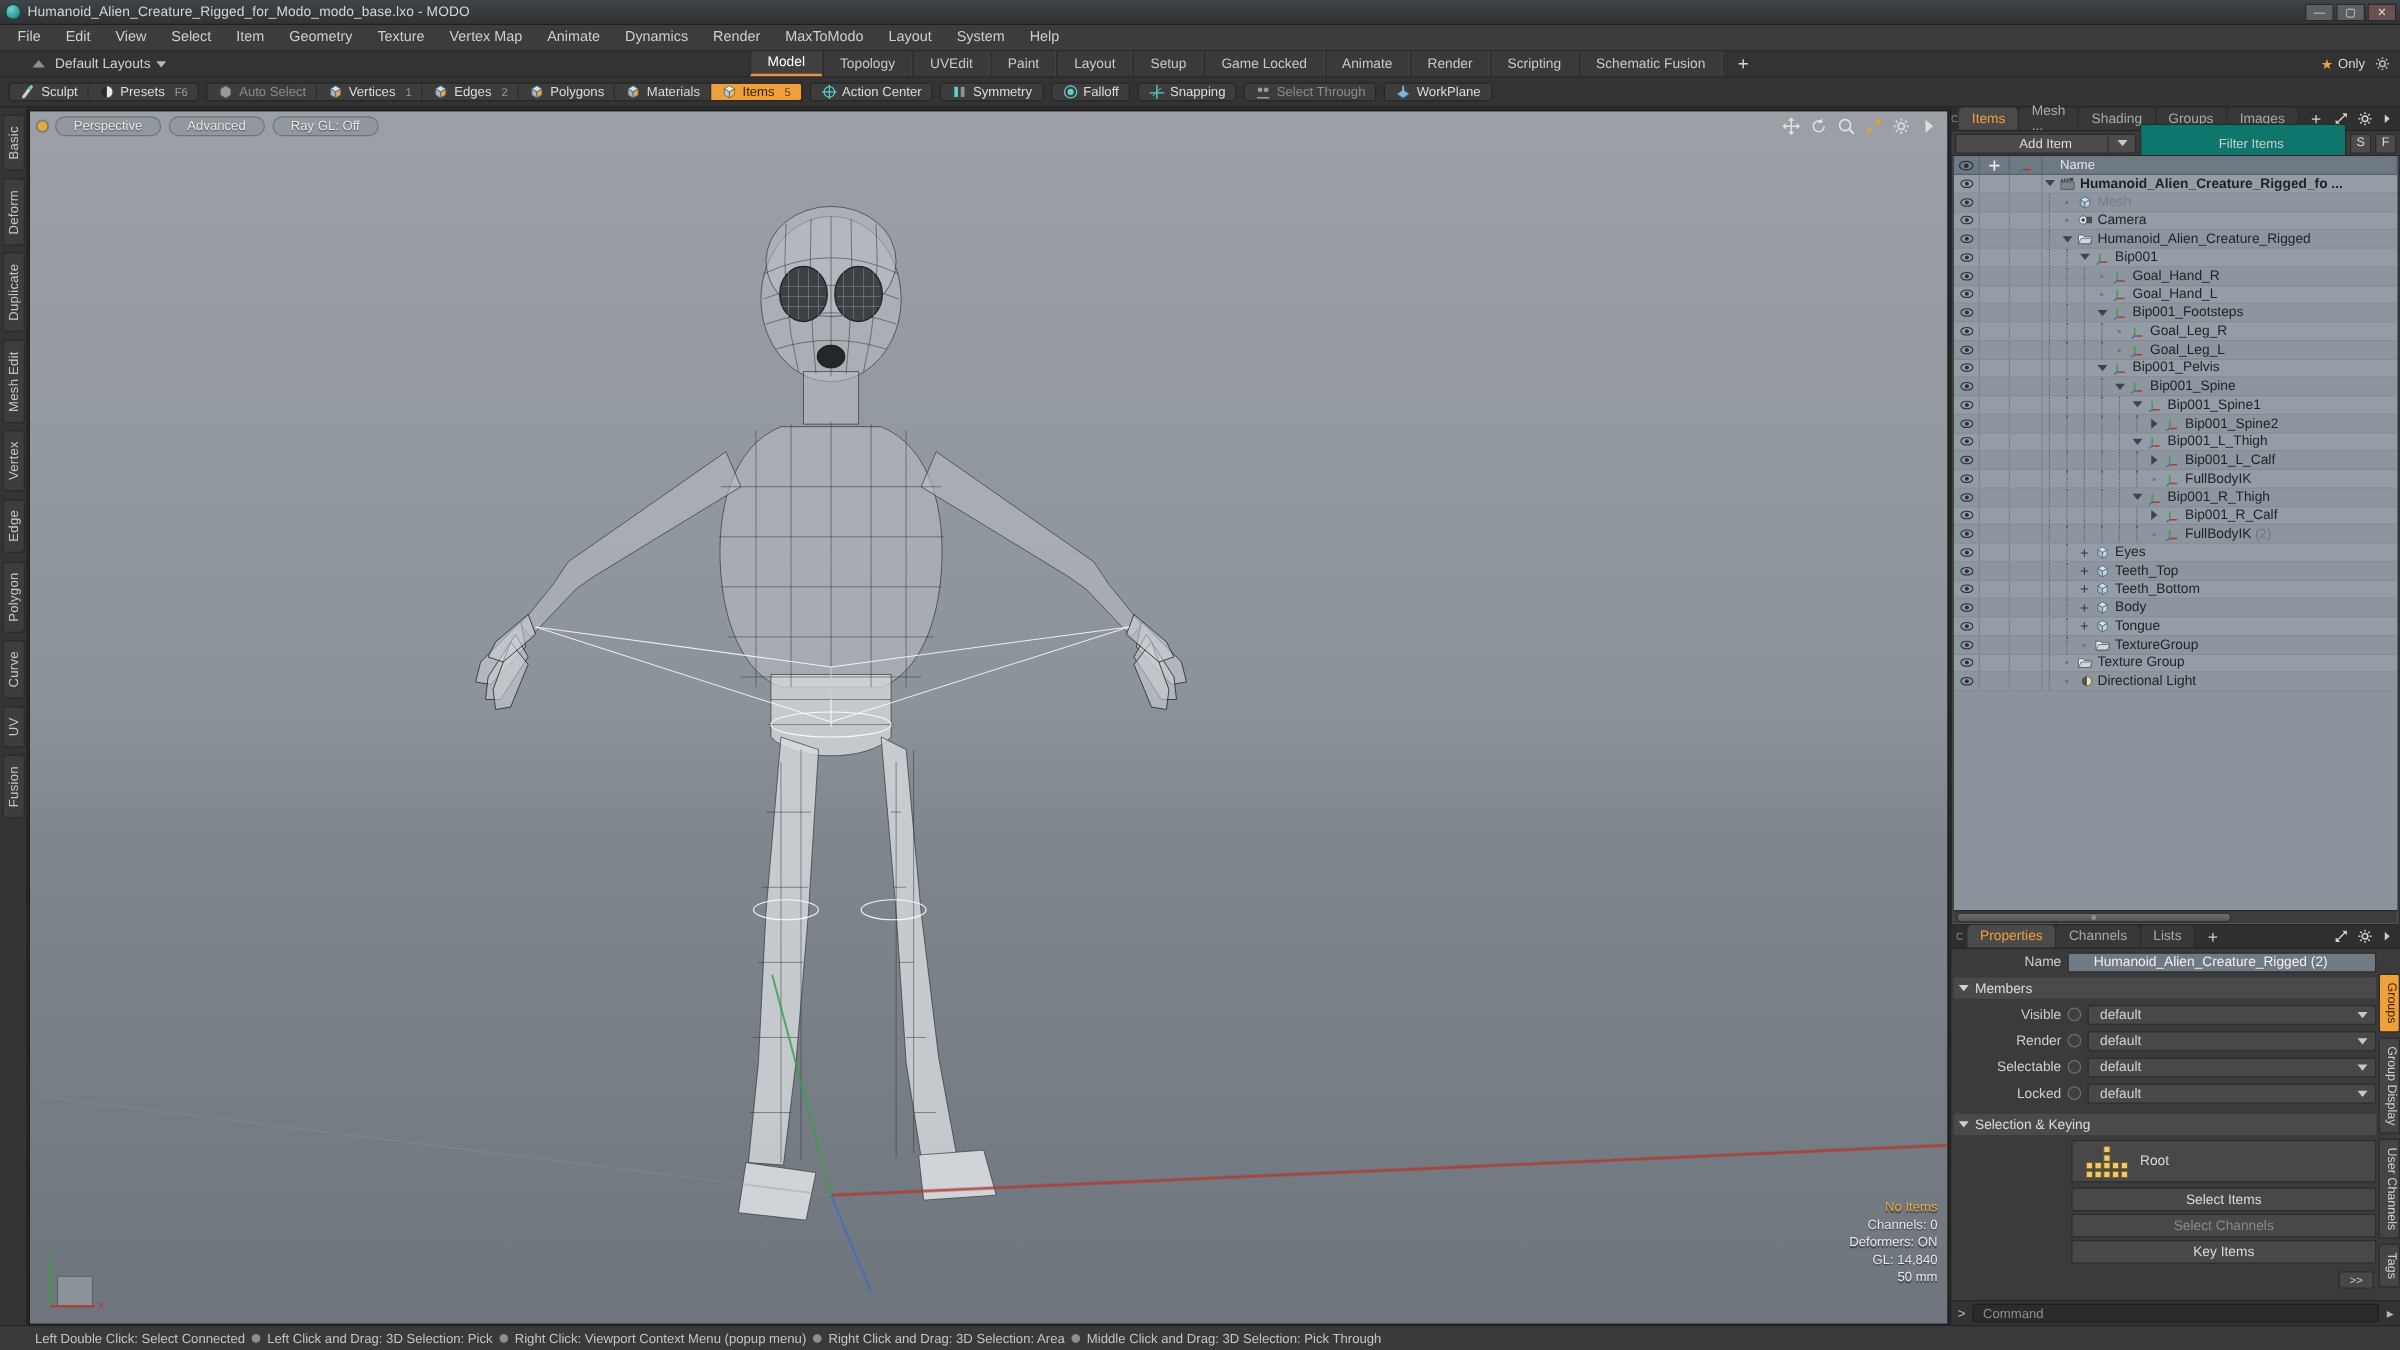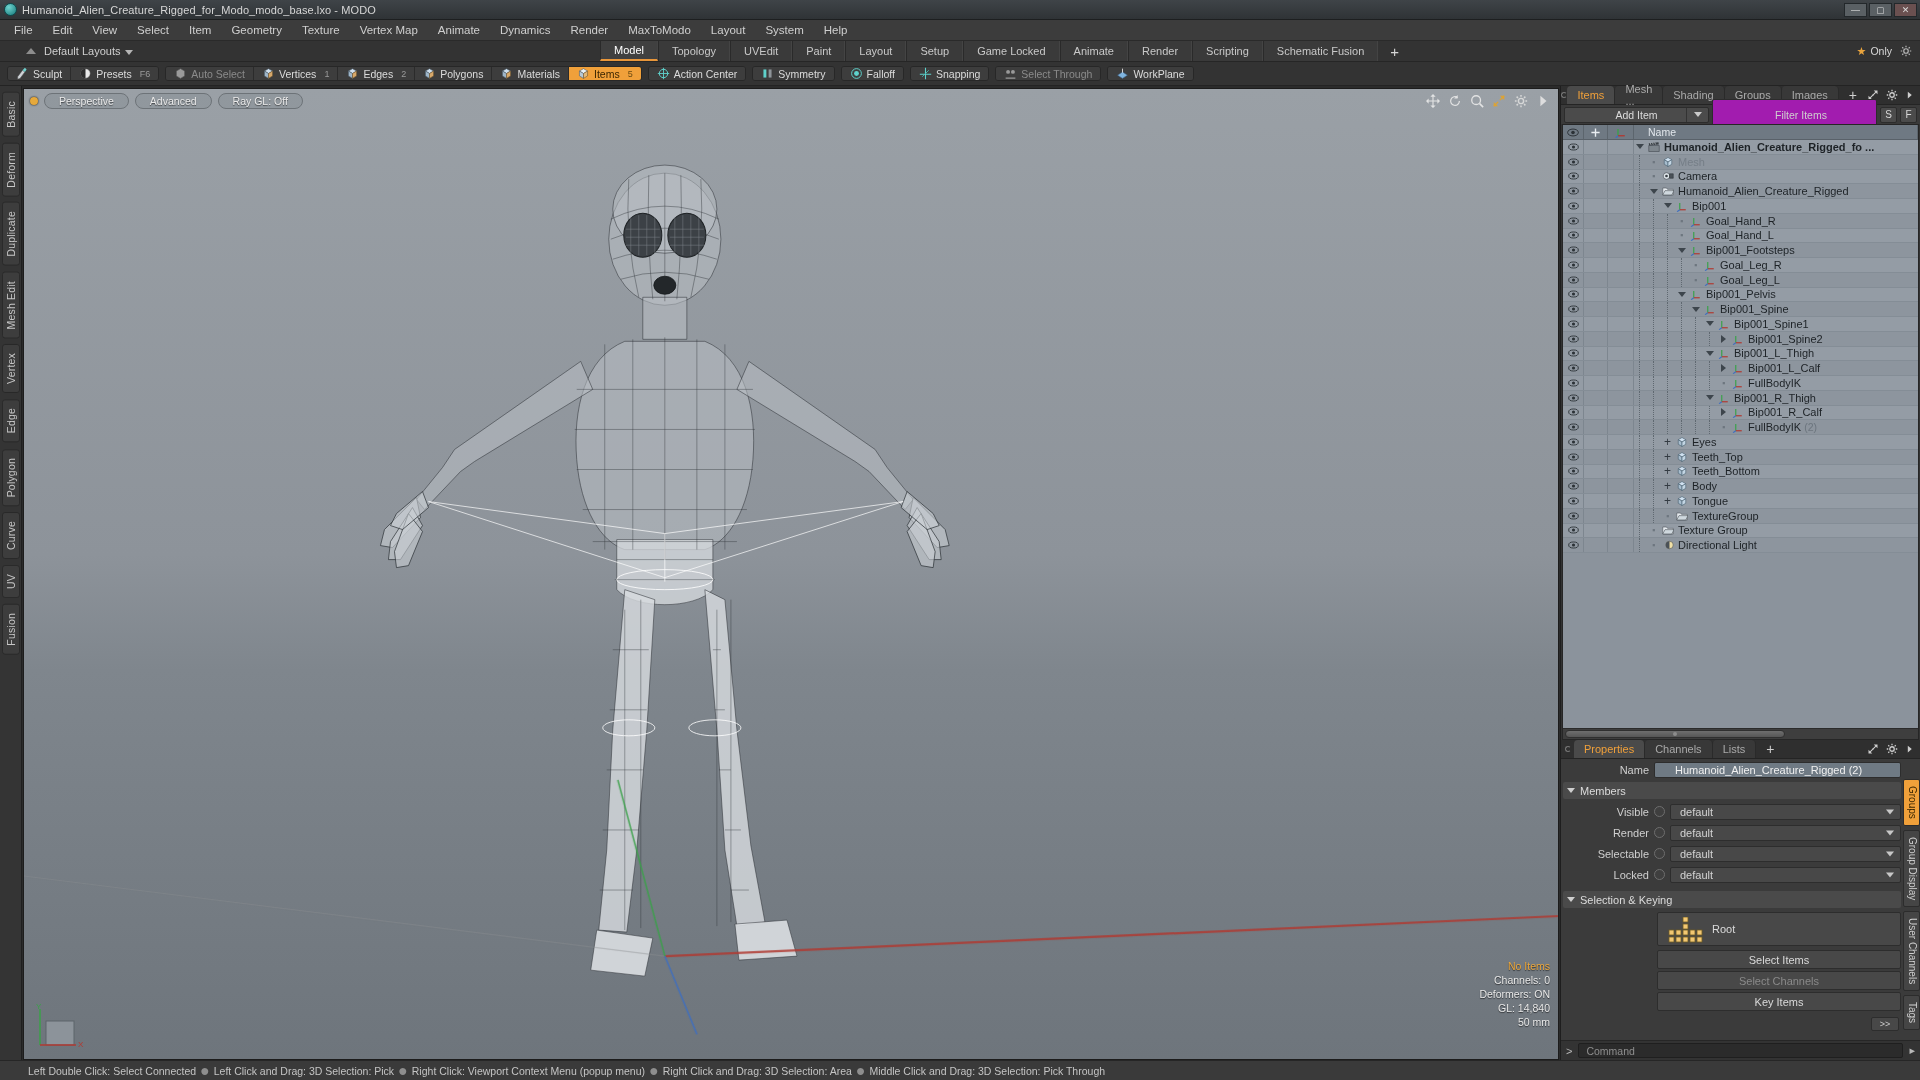--- a/index.html
+++ b/index.html
@@ -121,21 +121,21 @@
   .ptab.active { color: #f0a03a; background: #4a4a4a; }
   .ptab.plus { color: #cfcfcf; font-size: 14px; background: transparent; border: none; }
   .tabstrip .tright { margin-left: auto; display: flex; gap: 7px; align-items: center; padding-right: 6px; }
 
   .itembar { height: 19px; display: flex; align-items: center; gap: 3px; padding: 1px 3px;
              background: #3a3a3a; flex: 0 0 19px; }
   .additem { flex: 0 0 145px; height: 16px; background: #4b4b4b; border: 1px solid #2c2c2c; border-radius: 2px;
              font-size: 10.5px; color: #dcdcdc; display: flex; align-items: center; justify-content: center; position: relative;}
   .additem .dd { position: absolute; right: 0; top: 0; bottom: 0; width: 22px;
                  border-left: 1px solid #333; display: flex; align-items: center; justify-content: center; }
-  .filterbox { flex: 1 1 auto; height: 31px; background: #a21caf; border: 1px solid #2c2c2c; border-radius: 2px;
+  .filterbox { flex: 1 1 auto; height: 31px; background: #0f766e; border: 1px solid #2c2c2c; border-radius: 2px;
                font-size: 10.5px; color: #cfcfcf; display: flex; align-items: center; justify-content: center; padding-left: 13px; }
   .sqbtn { width: 17px; height: 16px; background: #4b4b4b; border: 1px solid #2c2c2c; border-radius: 2px;
            font-size: 10px; color: #d8d8d8; display: flex; align-items: center; justify-content: center; }
 
   .treewrap { flex: 1 1 auto; min-height: 0; display: flex; flex-direction: column;
               background: #8b939c; border: 1px solid #262626; margin: 0 1px; overflow: hidden; }
   .treehead { display: flex; height: 15px; background: #6f7983; border-bottom: 1px solid #596169; flex: 0 0 15px;}
   .th { border-right: 1px solid #5c656d; display: flex; align-items: center; justify-content: center; }
   .th.c1 { width: 21px; } .th.c2 { width: 24px; } .th.c3 { width: 26px; }
   .th.cname { flex: 1 1 auto; justify-content: flex-start; padding-left: 14px;

